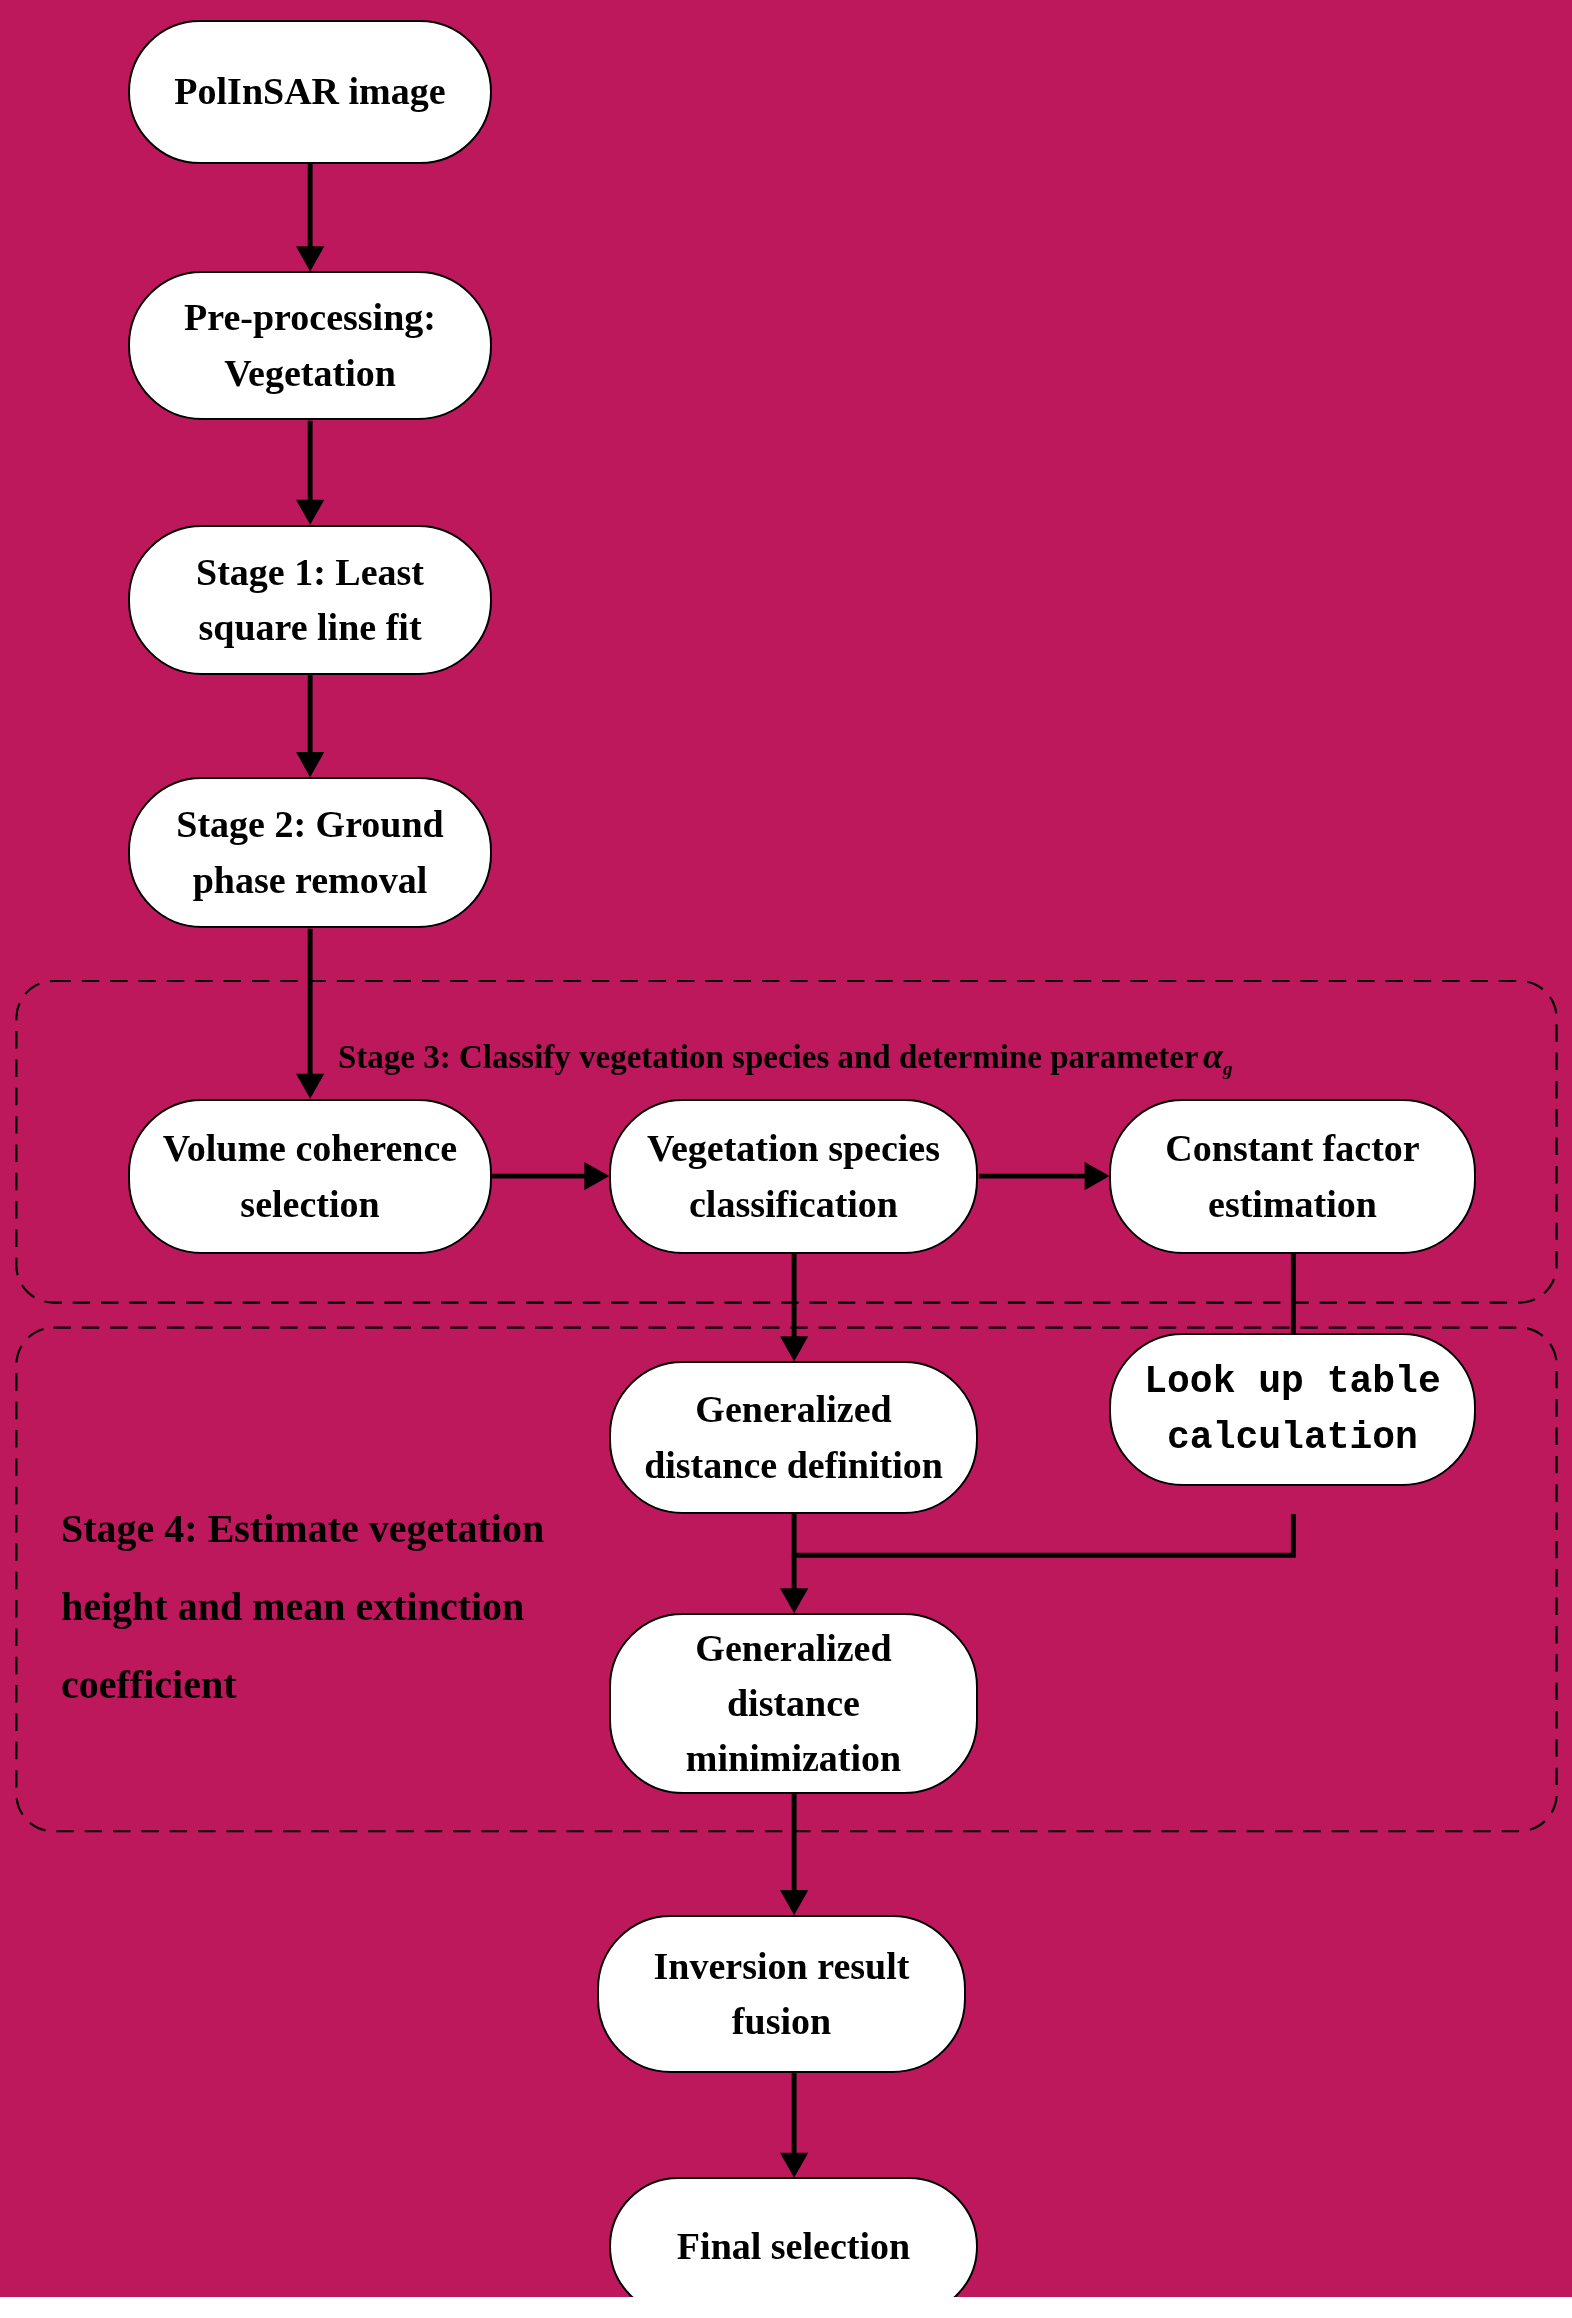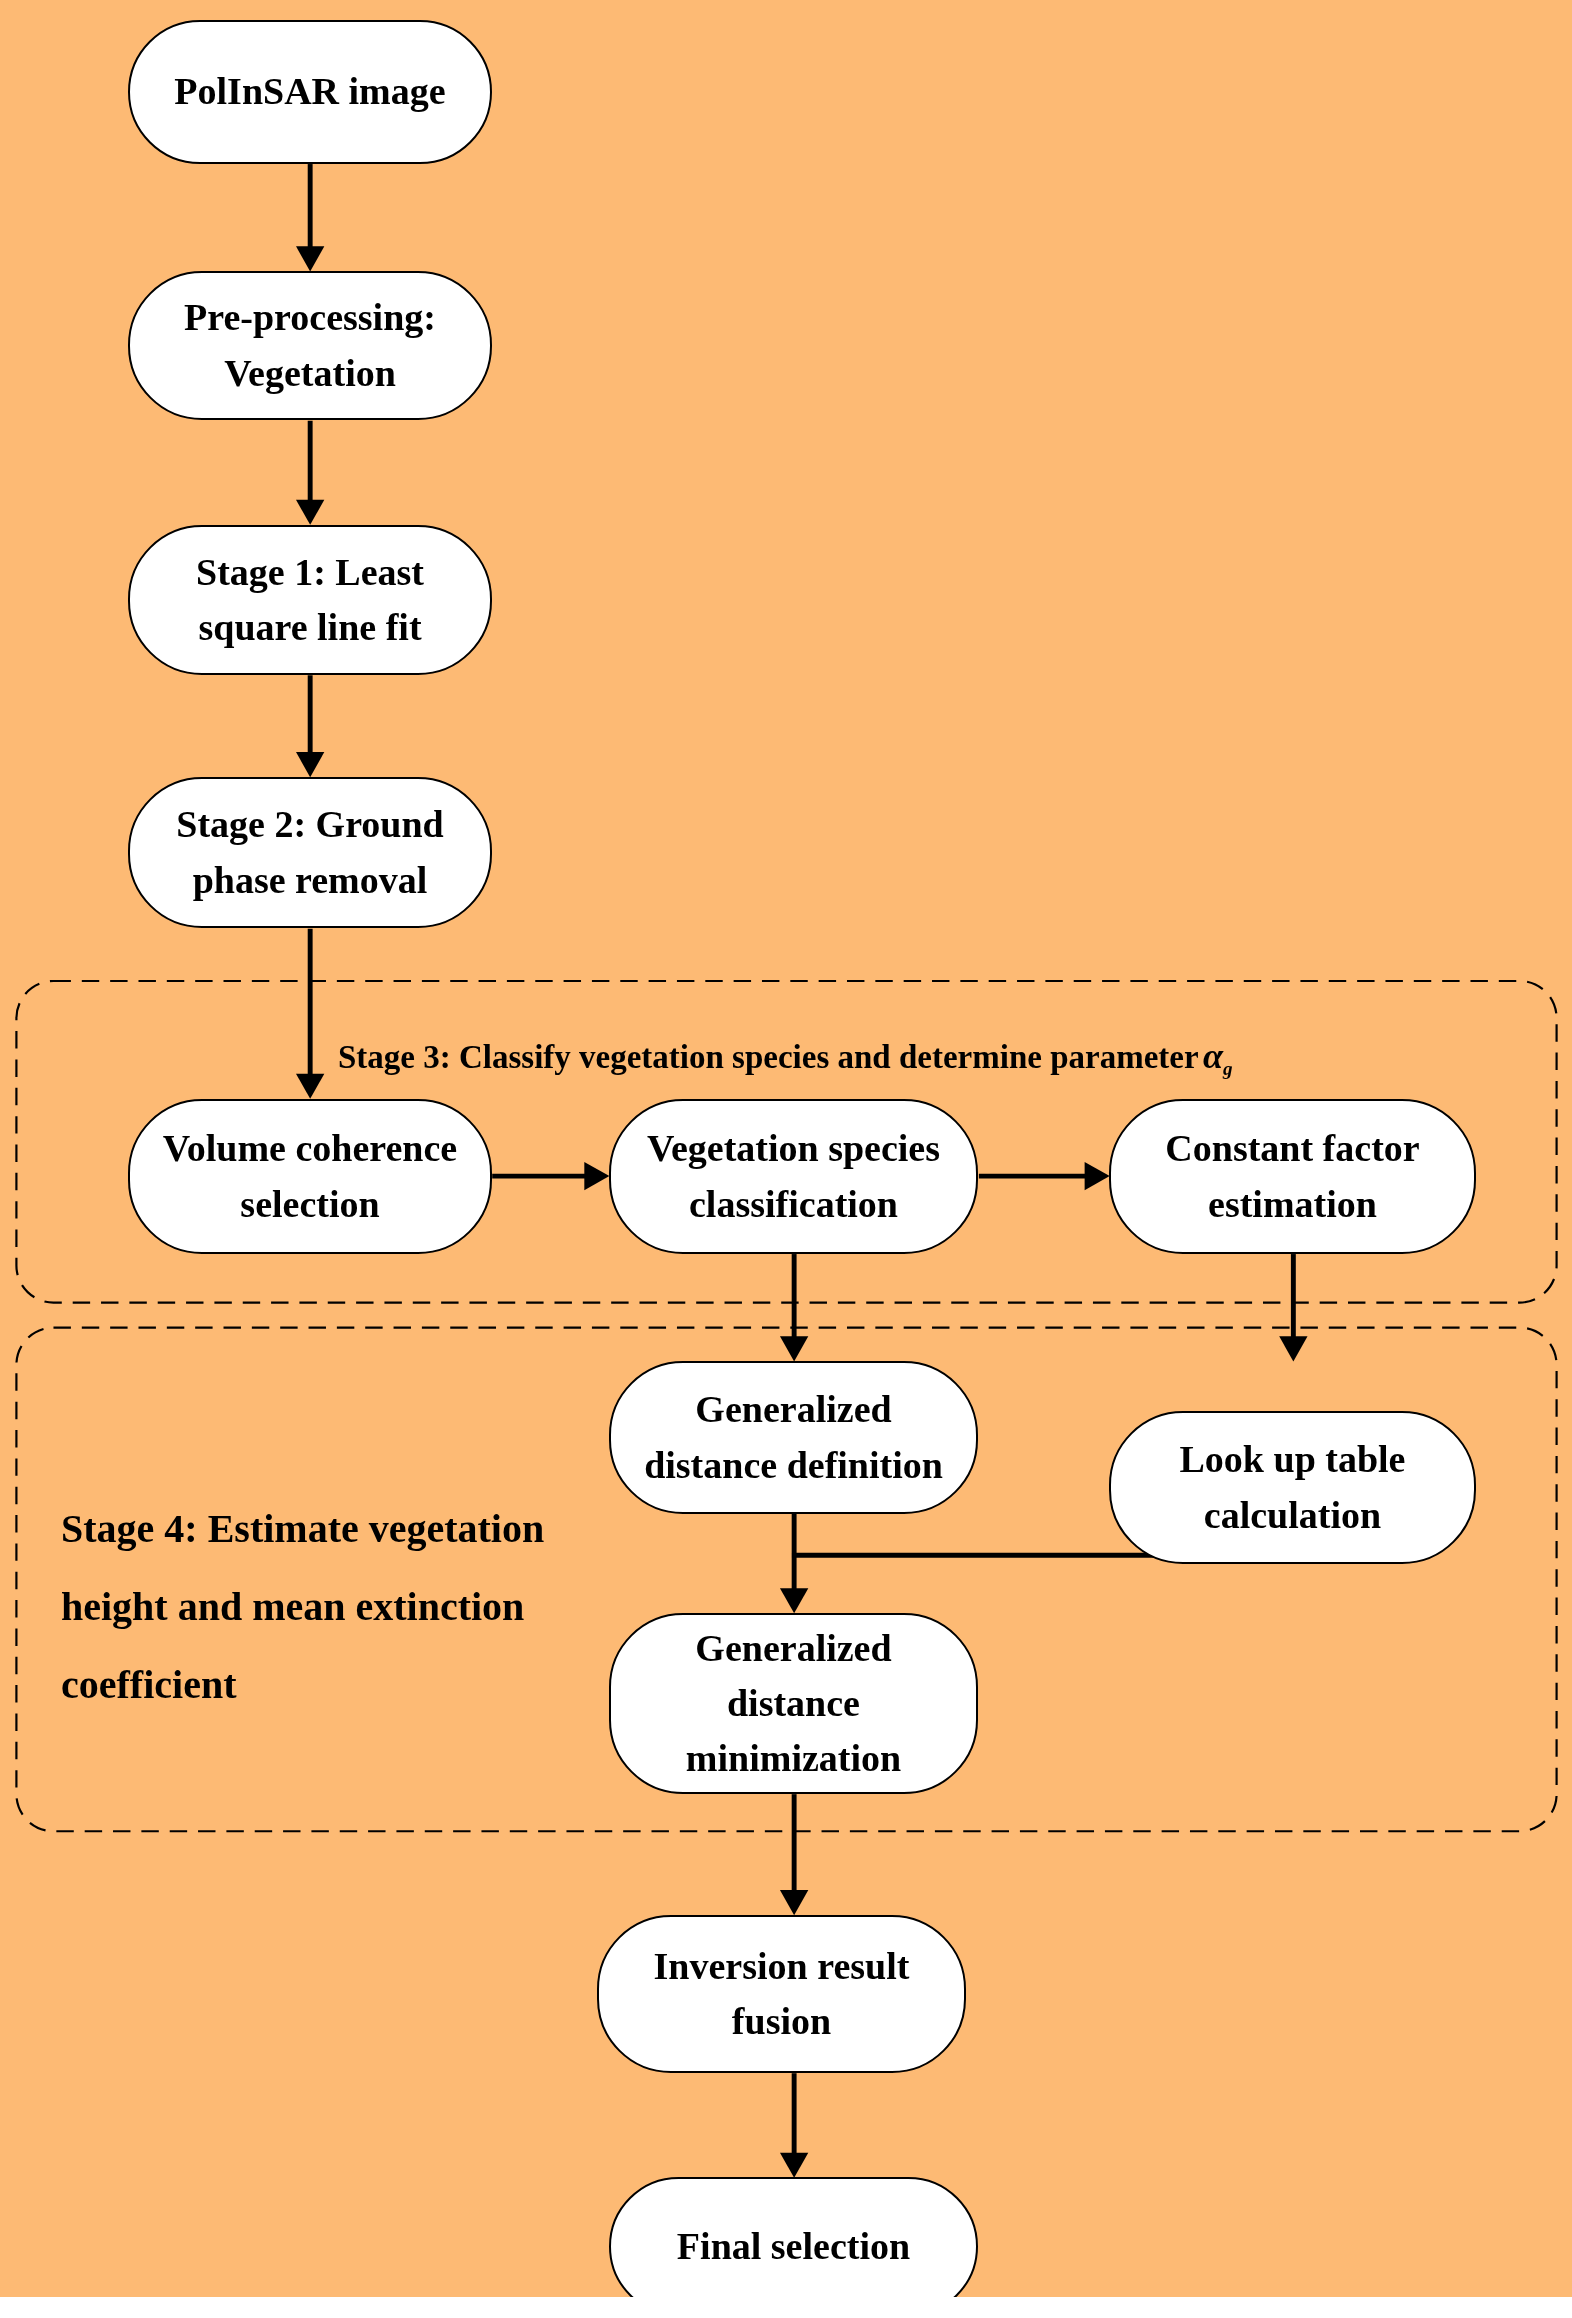--- a/index.html
+++ b/index.html
@@ -4,21 +4,21 @@
 <style>
   html, body {
     margin: 0;
     padding: 0;
     background: #ffffff;
   }
   #canvas {
     position: relative;
     width: 1573px;
     height: 2297px;
-    background: #fdba74;
+    background: #be185d;
     font-family: "Liberation Serif", serif;
     color: #000000;
   }
   #connectors {
     position: absolute;
     left: 0;
     top: 0;
     z-index: 1;
   }
   .node {
@@ -136,21 +136,21 @@
   <div class="node" style="left:1109px; top:1099px; width:367px; height:155px;">Constant factor
 estimation</div>
 
   <div class="stage4-label" style="left:61px; top:1490px; width:567px;">Stage 4: Estimate vegetation
 height and mean extinction
 coefficient</div>
 
   <div class="node" style="left:609px; top:1361px; width:369px; height:153px;">Generalized
 distance definition</div>
 
-  <div class="node" style="left:1109px; top:1411px; width:367px; height:153px;">Look up table
+  <div class="node" style="left:1109px; top:1333px; width:367px; height:153px;font-family:Liberation Mono, monospace;">Look up table
 calculation</div>
 
   <div class="node" style="left:609px; top:1613px; width:369px; height:181px;">Generalized
 distance
 minimization</div>
 
   <div class="node" style="left:597px; top:1915px; width:369px; height:158px;">Inversion result
 fusion</div>
 
   <div class="node" style="left:609px; top:2177px; width:369px; height:139px;">Final selection</div>

